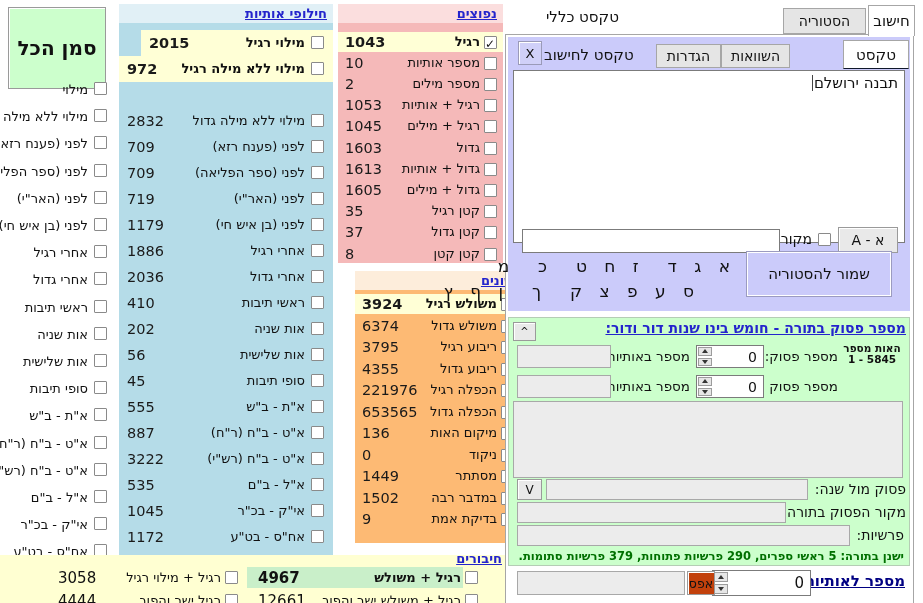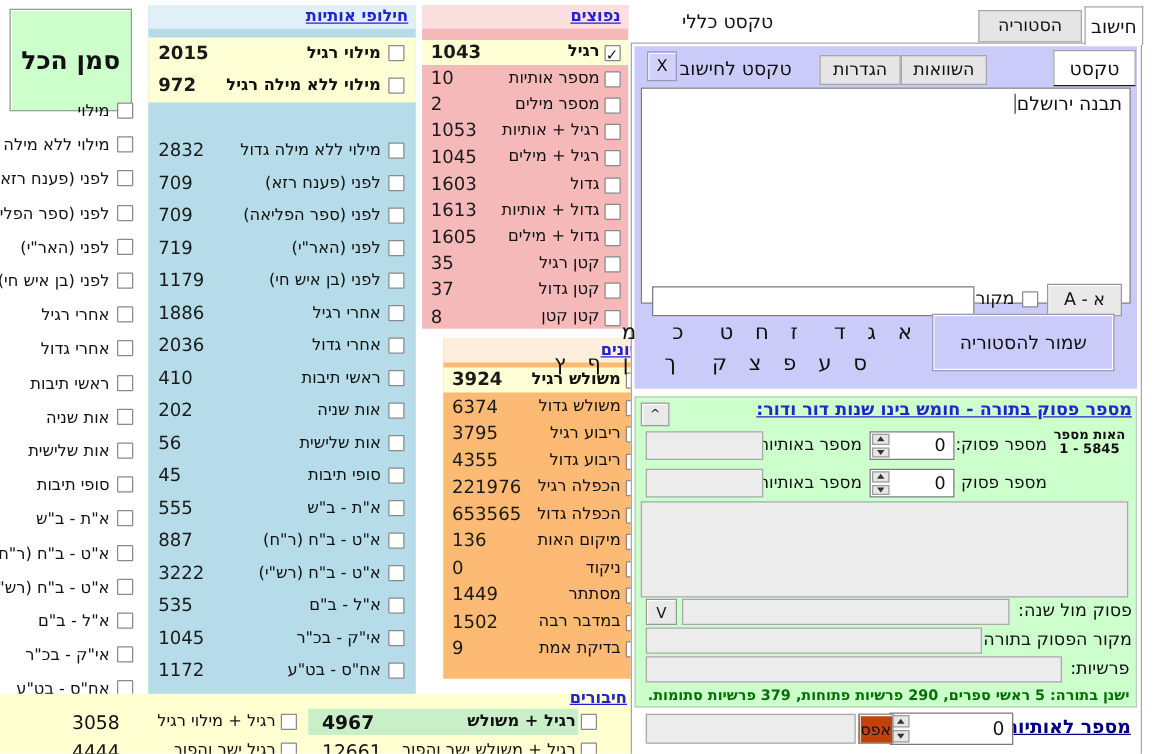--- a/index.html
+++ b/index.html
@@ -149,21 +149,21 @@
     <div class="lc-row" style="top: 544px;">
       <span class="lbl">אח"ס - בט"ע</span>
       <span class="cb"></span>
     </div>
   </div>
 
 <div class="colblock" style="left:119px;top:4px;width:214px;height:552px;background:#b5dce8;">
   <div class="colstrip" style="left:0;top:0;right:0;height:19px;background:#e1f0f6;"></div>
   <div class="hdr-link" style="right:6px;top:2px;">חילופי אותיות</div>
   <div id="swaps-rows" class="abs" style="left:0;top:0;right:0;bottom:0;">
-      <div class="crow hl" style="top: 26px; height: 26px; line-height: 26px;">
+      <div class="crow hl" style="top: 26px; height: 26px; line-height: 26px; margin-left: 22px;">
         <span class="val">2015</span>
         <span class="lbl">מילוי רגיל</span>
         <span class="cb"></span>
       </div>
       <div class="crow hl" style="top: 52px; height: 26px; line-height: 26px;">
         <span class="val">972</span>
         <span class="lbl">מילוי ללא מילה רגיל</span>
         <span class="cb"></span>
       </div>
       <div class="crow" style="top: 104px; height: 26px; line-height: 26px;">

